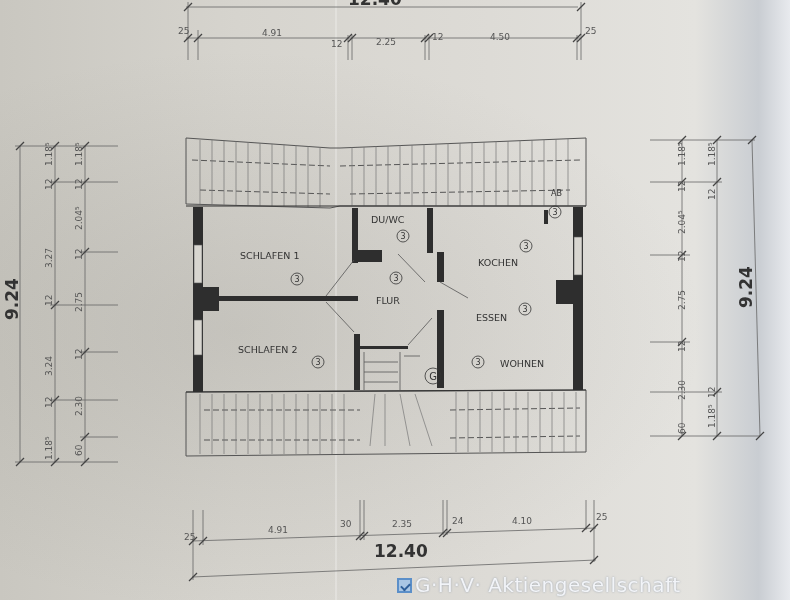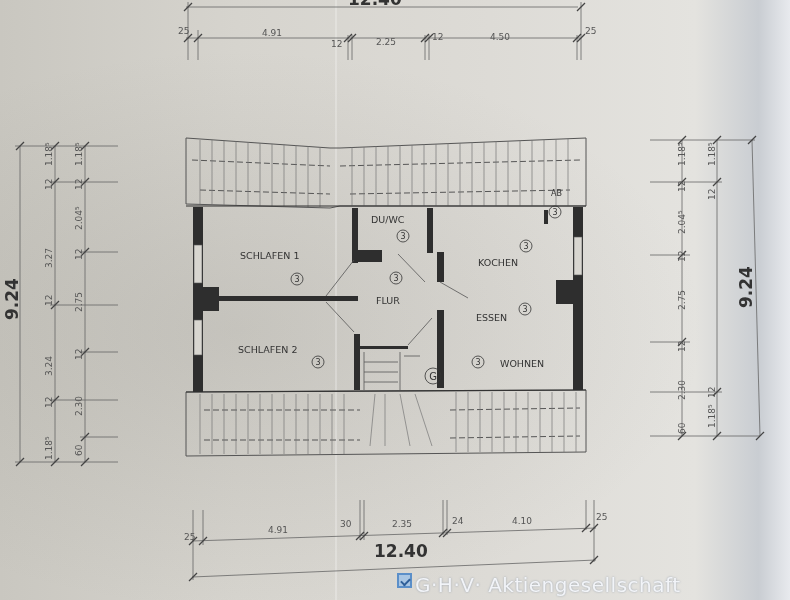--- a/index.html
+++ b/index.html
@@ -7,21 +7,21 @@
     background:linear-gradient(90deg,#c9c7c0 0%,#d6d4ce 30%,#dddbd6 62%,#e4e3df 88%,#c9cdd2 96%,#e8eaee 100%);
     font-family:"Liberation Sans",sans-serif;}
   .shade{position:absolute;left:0;top:0;width:790px;height:600px;
     background:radial-gradient(ellipse at 30% 55%,rgba(120,118,110,0.18) 0%,rgba(120,118,110,0) 60%);pointer-events:none;}
   .fold{position:absolute;left:335px;top:0;width:2px;height:600px;background:rgba(255,255,255,0.25);}
   svg{position:absolute;left:0;top:0;}
   .dim{font-family:"DejaVu Sans",sans-serif;font-size:9px;fill:#555;}
   .big{font-family:"DejaVu Sans",sans-serif;font-size:17px;font-weight:bold;fill:#333;}
   .room{font-family:"DejaVu Sans",sans-serif;font-size:9.5px;fill:#333;}
   .circ{font-family:"DejaVu Sans",sans-serif;font-size:8px;fill:#333;}
-  .logo{position:absolute;left:397px;top:573px;height:24px;display:flex;color:#f2f4f8;
+  .logo{position:absolute;left:397px;top:573px;height:24px;display:flex;align-items:center;color:#f2f4f8;
     font-family:"DejaVu Sans",sans-serif;font-size:20px;letter-spacing:0.5px;text-shadow:0 0 2px rgba(80,100,130,0.5);}
   .logo-mark{width:15px;height:15px;border:2px solid #5b8fc9;background:#a9c6e4;margin-right:3px;box-sizing:border-box;position:relative;}
   .logo-mark:after{content:"";position:absolute;left:2px;top:3px;width:7px;height:4px;border-left:2px solid #2f5f99;border-bottom:2px solid #2f5f99;transform:rotate(-45deg);}
 </style>
 </head>
 <body>
 
 <div class="shade"></div>
 <div class="fold"></div>
 

